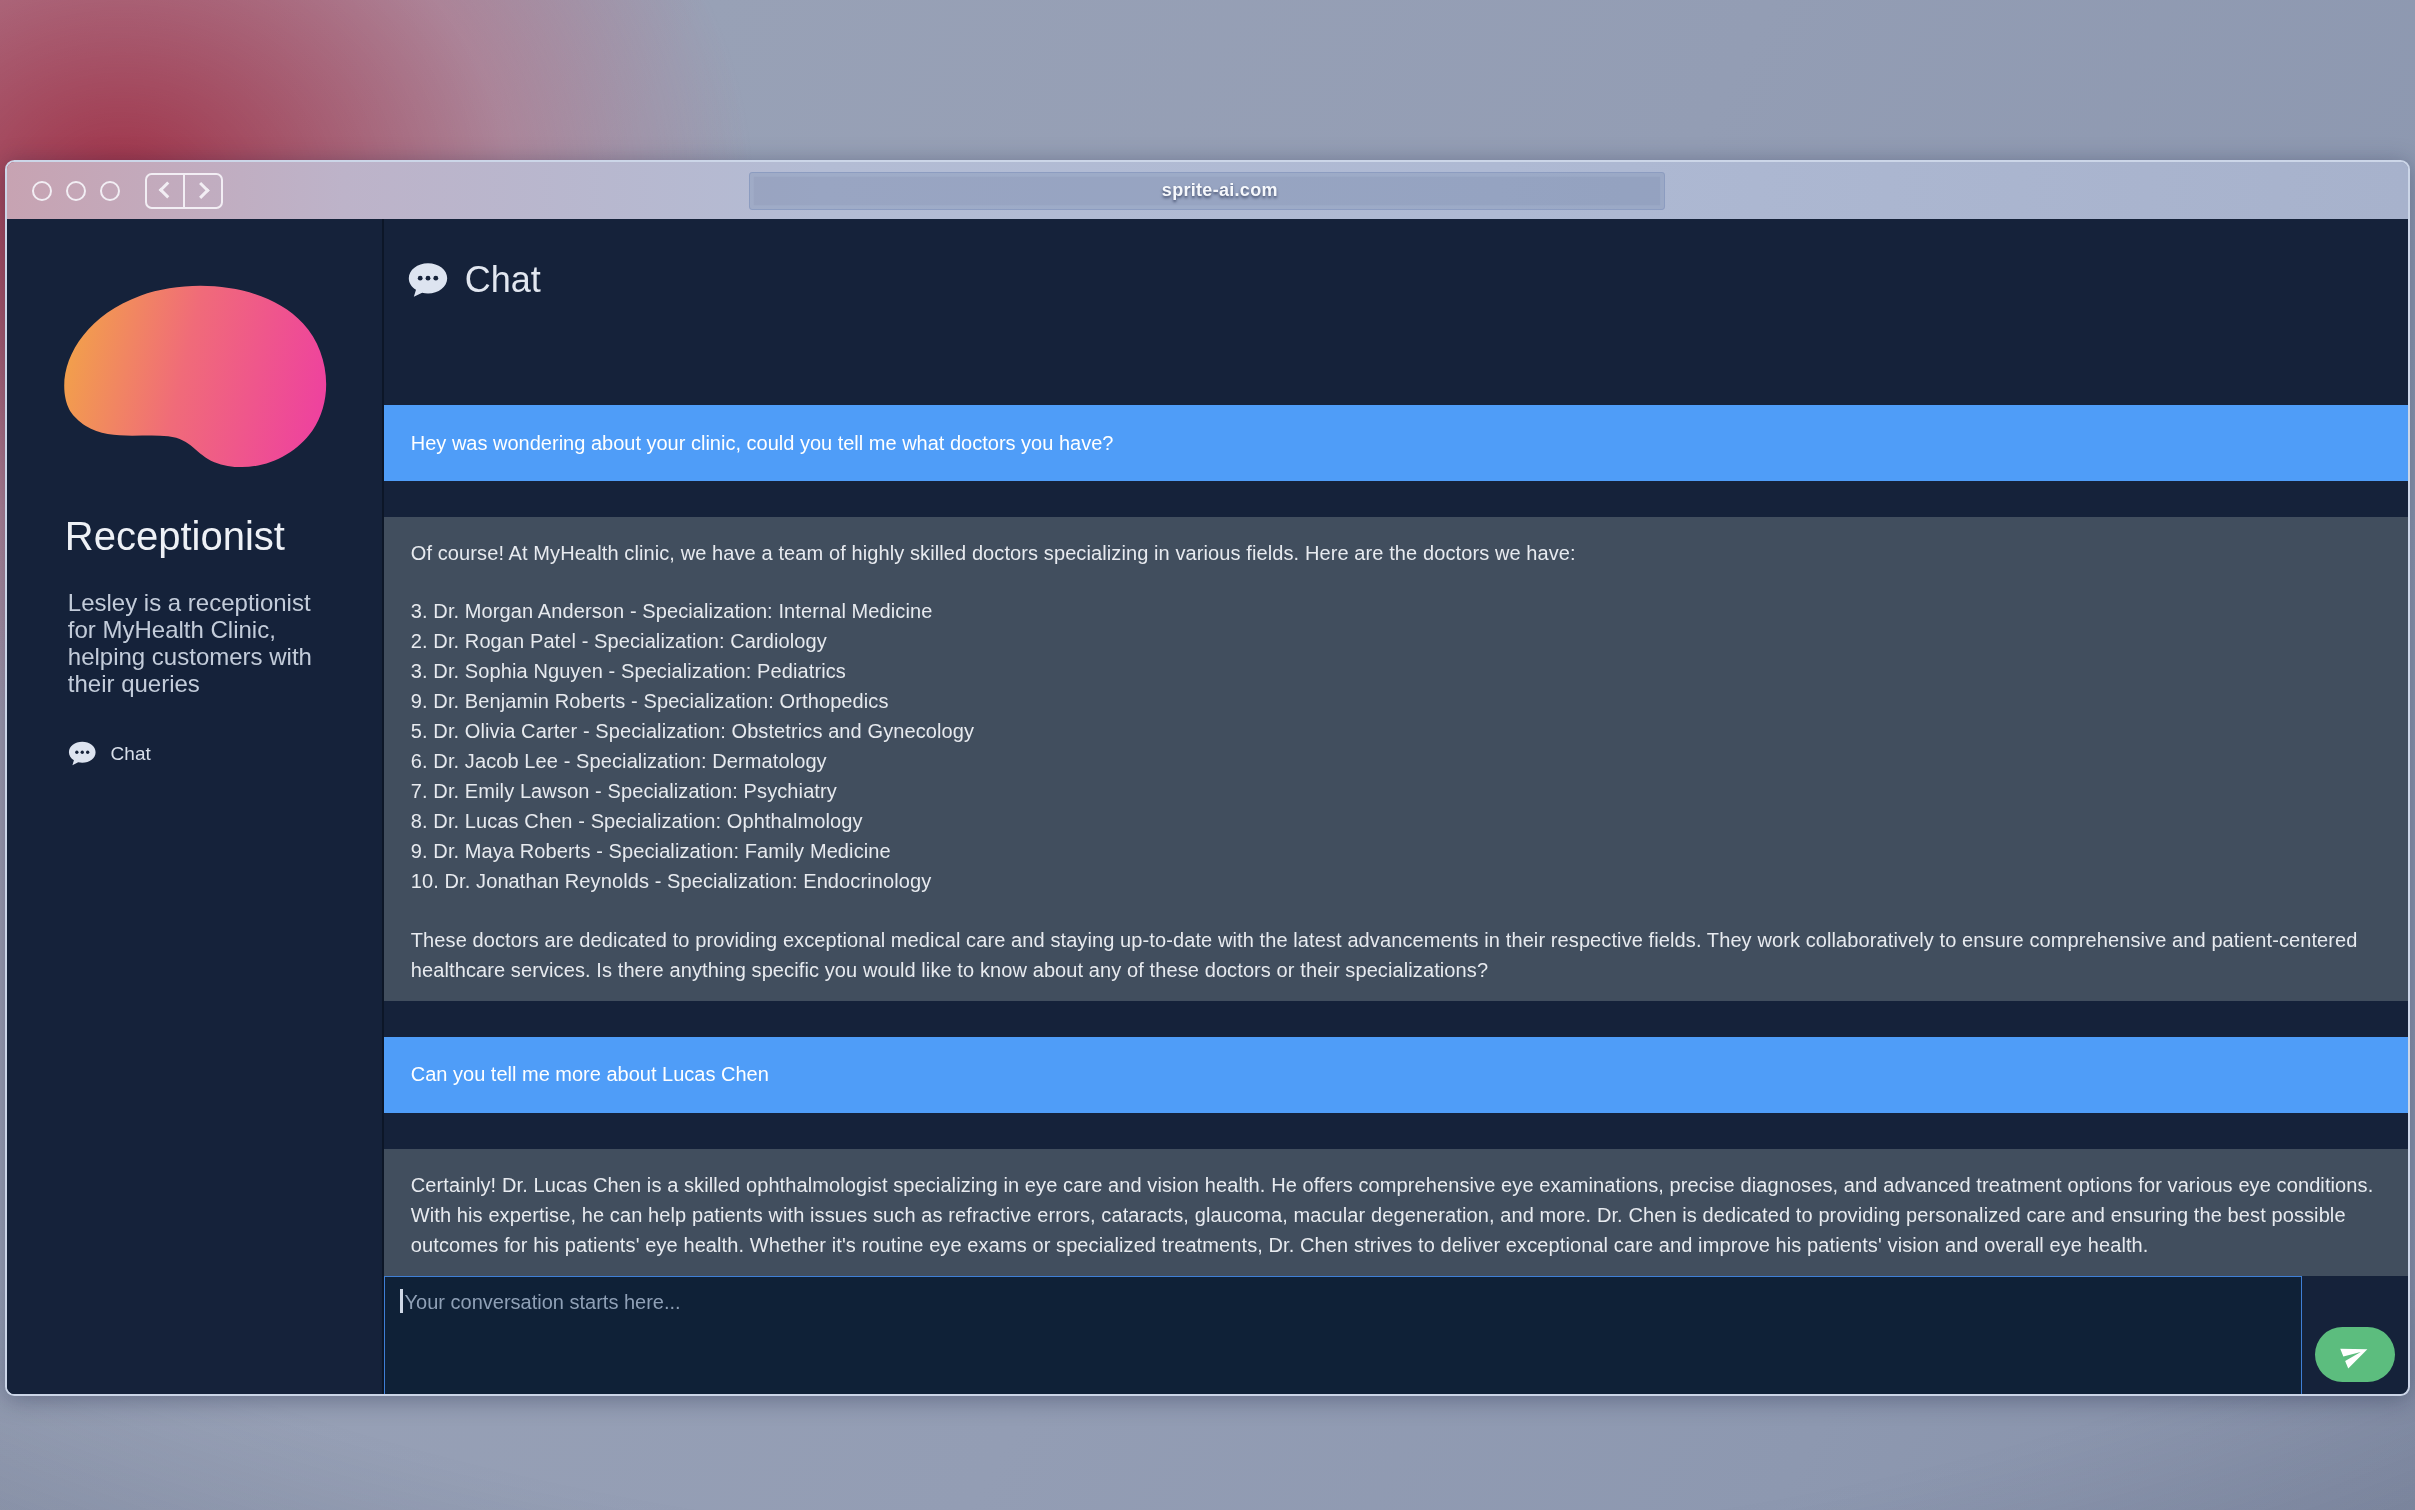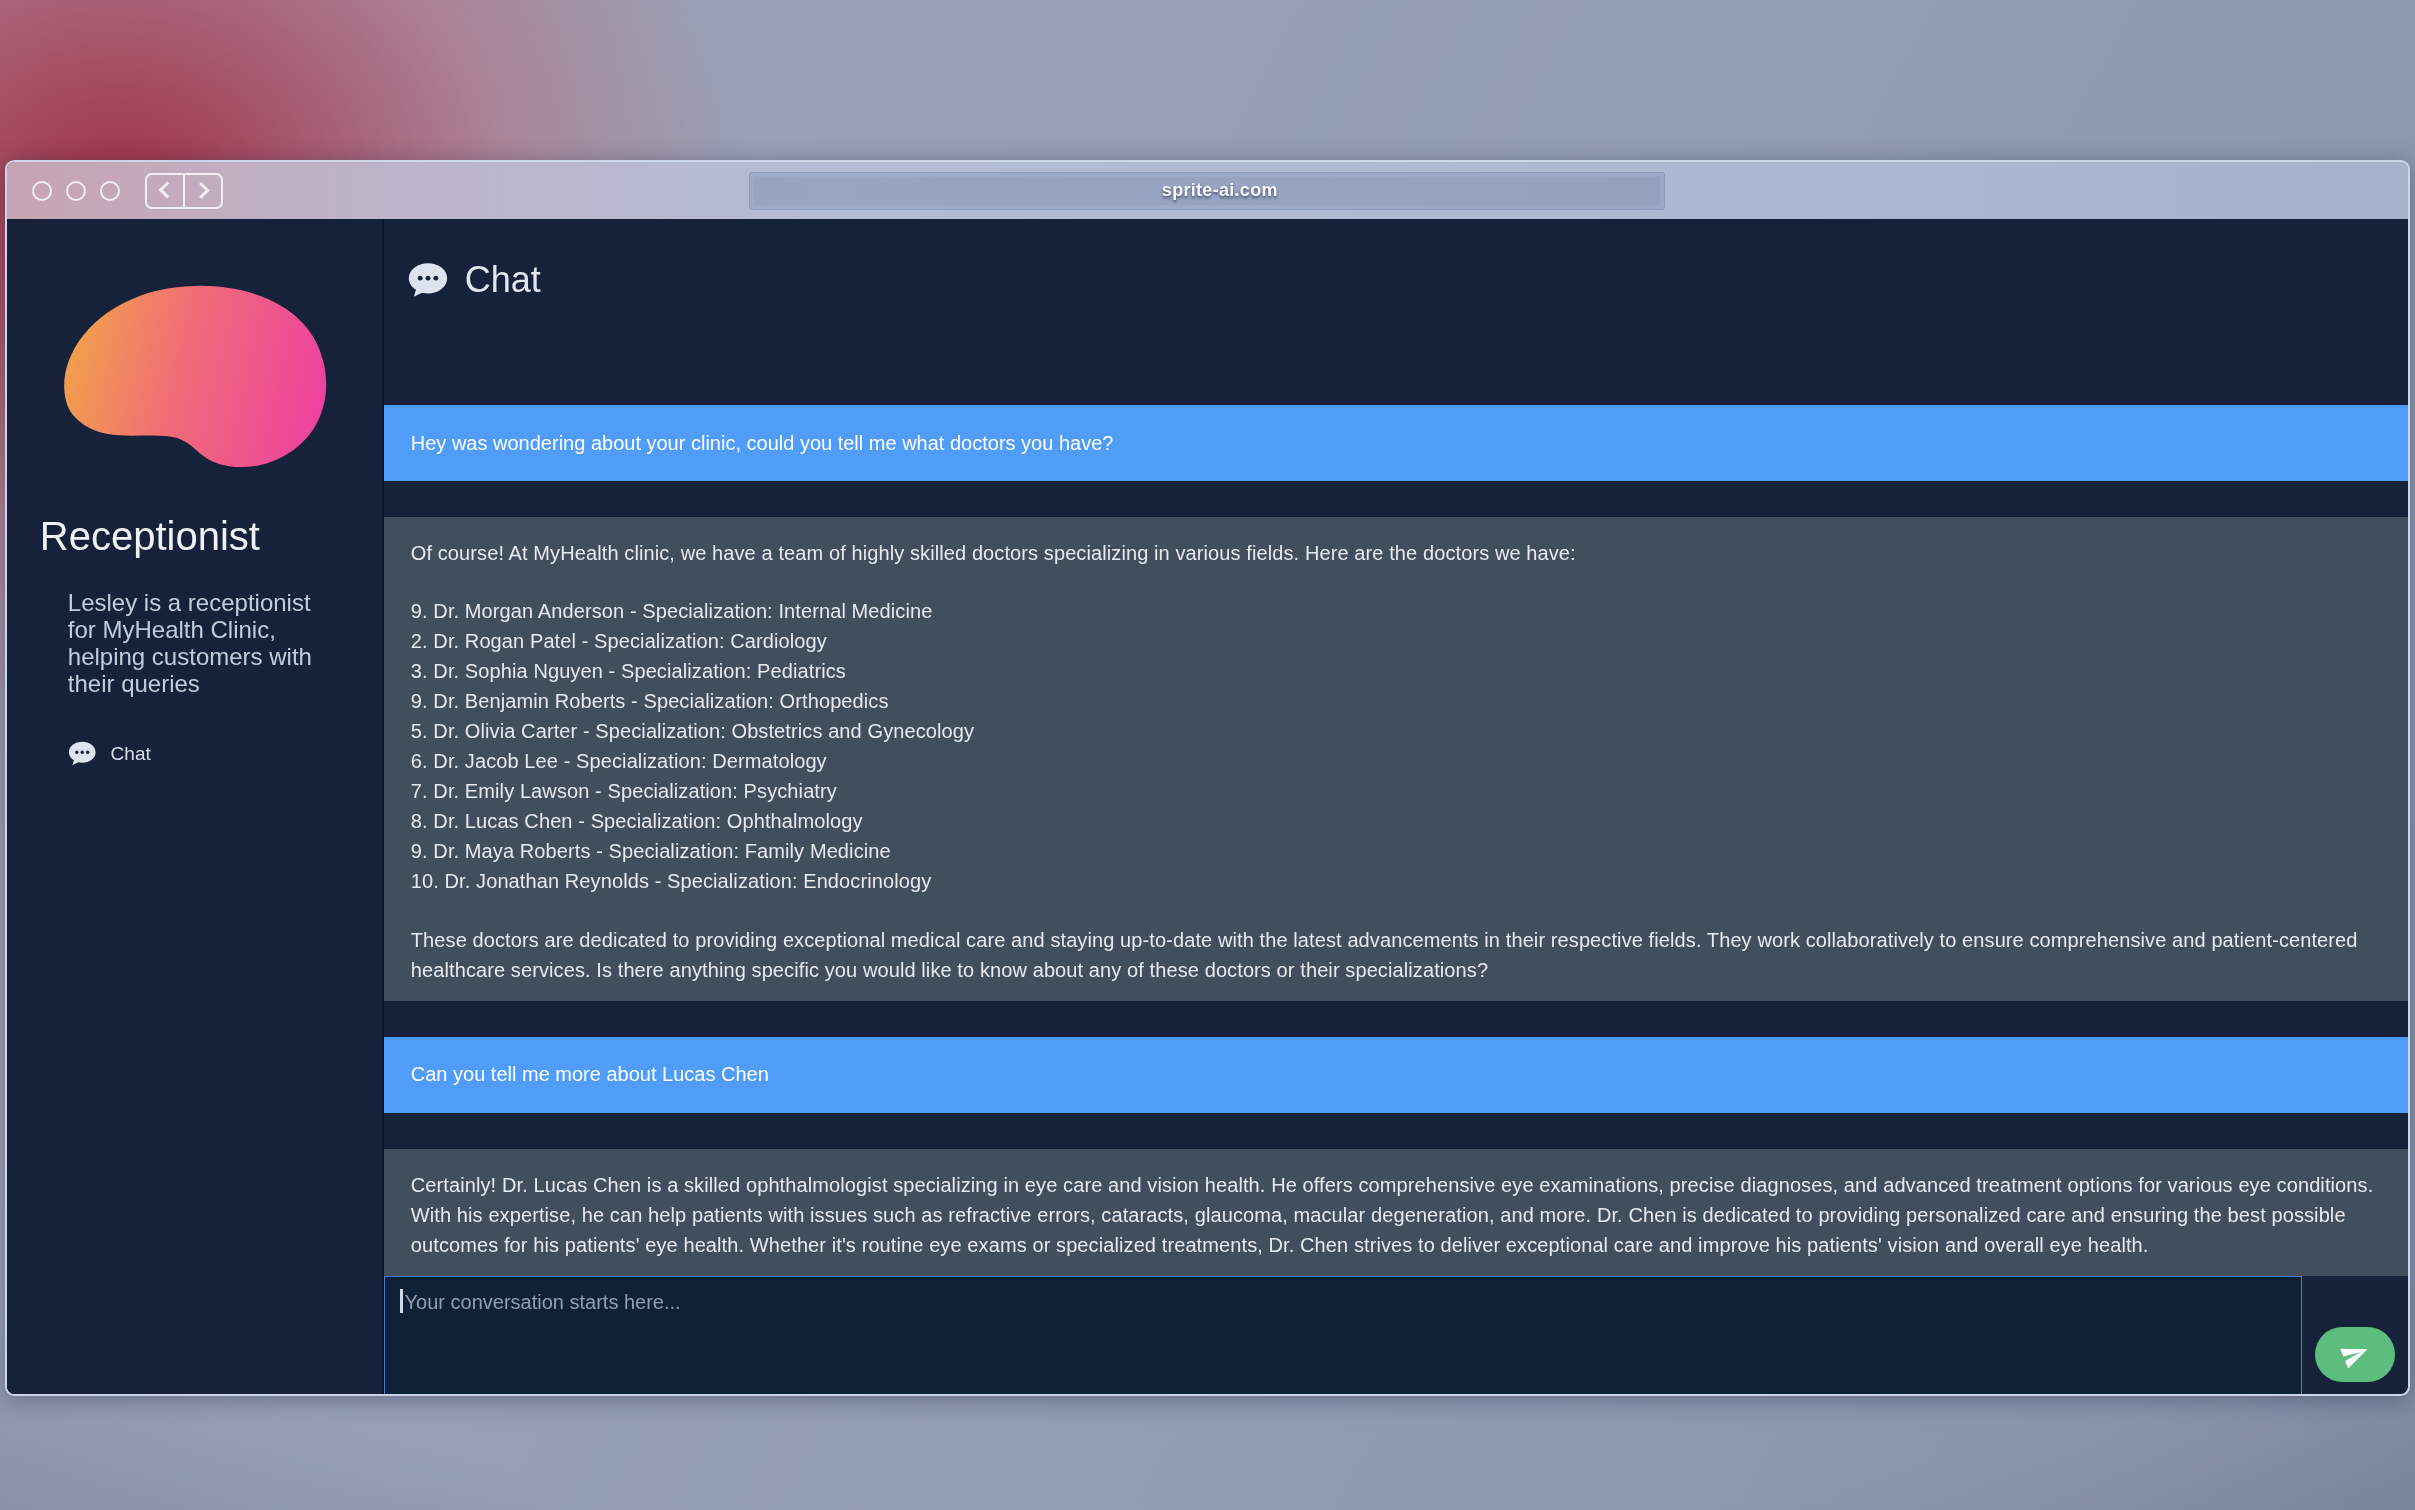--- a/index.html
+++ b/index.html
@@ -42,21 +42,21 @@
     padding-left:25px;
   }
   .content{flex:1;display:flex;background:var(--bg-navy,#15223a);min-height:0;}
   
   .sidebar{
     width:377px;flex:0 0 377px;background:var(--bg-navy,#15223a);
     border-right:2.9px solid rgba(5,12,24,0.55);box-sizing:border-box;
     display:flex;flex-direction:column;
   }
   .logo-wrap{margin:61px auto 0;width:278px;height:196px;}
-  .app-title{margin:38px 0 0 33px;font-size:40px;font-weight:500;color:#eef1f6;}
+  .app-title{margin:38px 0 0 58px;font-size:40px;font-weight:500;color:#eef1f6;}
   .app-desc{margin:30px 61px 0 61px;font-size:24px;line-height:27px;color:#c3ccda;}
   .side-nav{margin:44px 0 0 61px;display:flex;align-items:center;gap:14.3px;cursor:pointer;}
   .side-nav-label{font-size:19px;color:#d8dfea;}
   
   .main{flex:1;display:flex;flex-direction:column;min-width:0;}
   .chat-header{margin:40px 0 0 23px;display:flex;align-items:center;gap:16px;height:44px;}
   .chat-header-title{font-size:36px;color:#e2e7f0;}
   .messages{margin-top:71px;display:flex;flex-direction:column;gap:2.9px;}
   .msg{font-size:20px;margin-top:33px;}
   .msg-user{
@@ -152,21 +152,21 @@
 
       <div class="messages">
 
         <div class="msg msg-user">
           <span>Hey was wondering about your clinic, could you tell me what doctors you have?</span>
         </div>
 
         <div class="msg msg-bot">
           <div class="intro">Of course! At MyHealth clinic, we have a team of highly skilled doctors specializing in various fields. Here are the doctors we have:</div>
           <div class="doctor-list">
-              <div>9. Dr. Morgan Anderson - Specialization: Internal Medicine</div>
+              <div>3. Dr. Morgan Anderson - Specialization: Internal Medicine</div>
               <div>2. Dr. Rogan Patel - Specialization: Cardiology</div>
               <div>3. Dr. Sophia Nguyen - Specialization: Pediatrics</div>
               <div>9. Dr. Benjamin Roberts - Specialization: Orthopedics</div>
               <div>5. Dr. Olivia Carter - Specialization: Obstetrics and Gynecology</div>
               <div>6. Dr. Jacob Lee - Specialization: Dermatology</div>
               <div>7. Dr. Emily Lawson - Specialization: Psychiatry</div>
               <div>8. Dr. Lucas Chen - Specialization: Ophthalmology</div>
               <div>9. Dr. Maya Roberts - Specialization: Family Medicine</div>
               <div>10. Dr. Jonathan Reynolds - Specialization: Endocrinology</div>
             </div>

